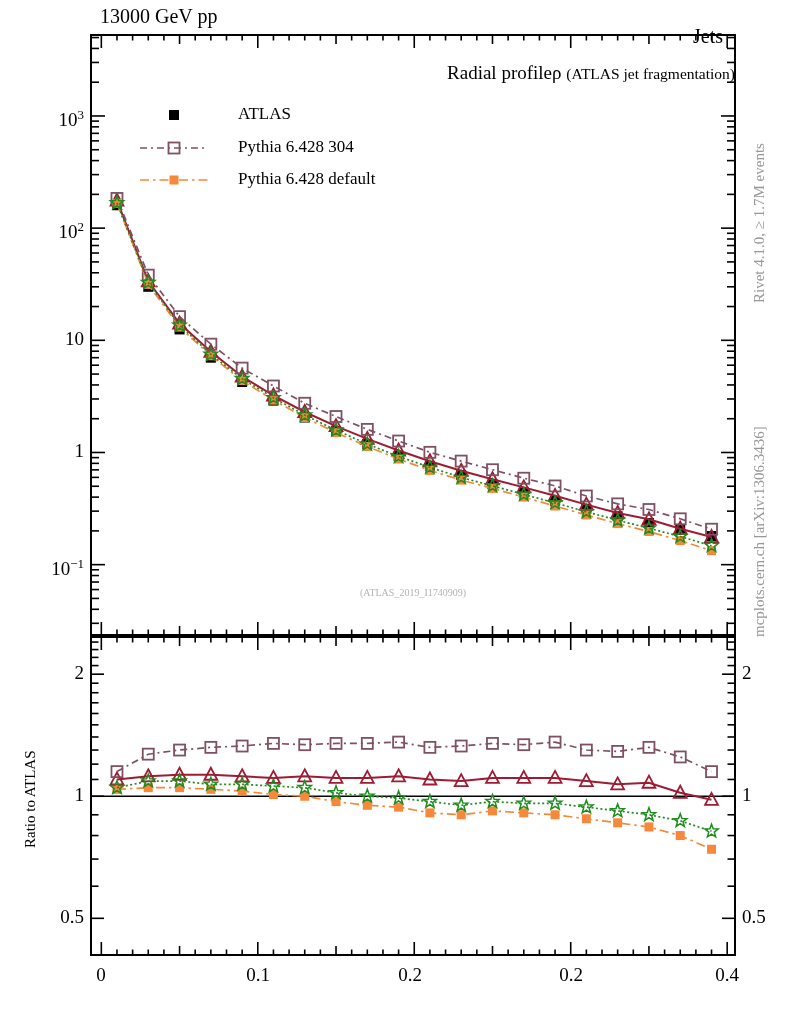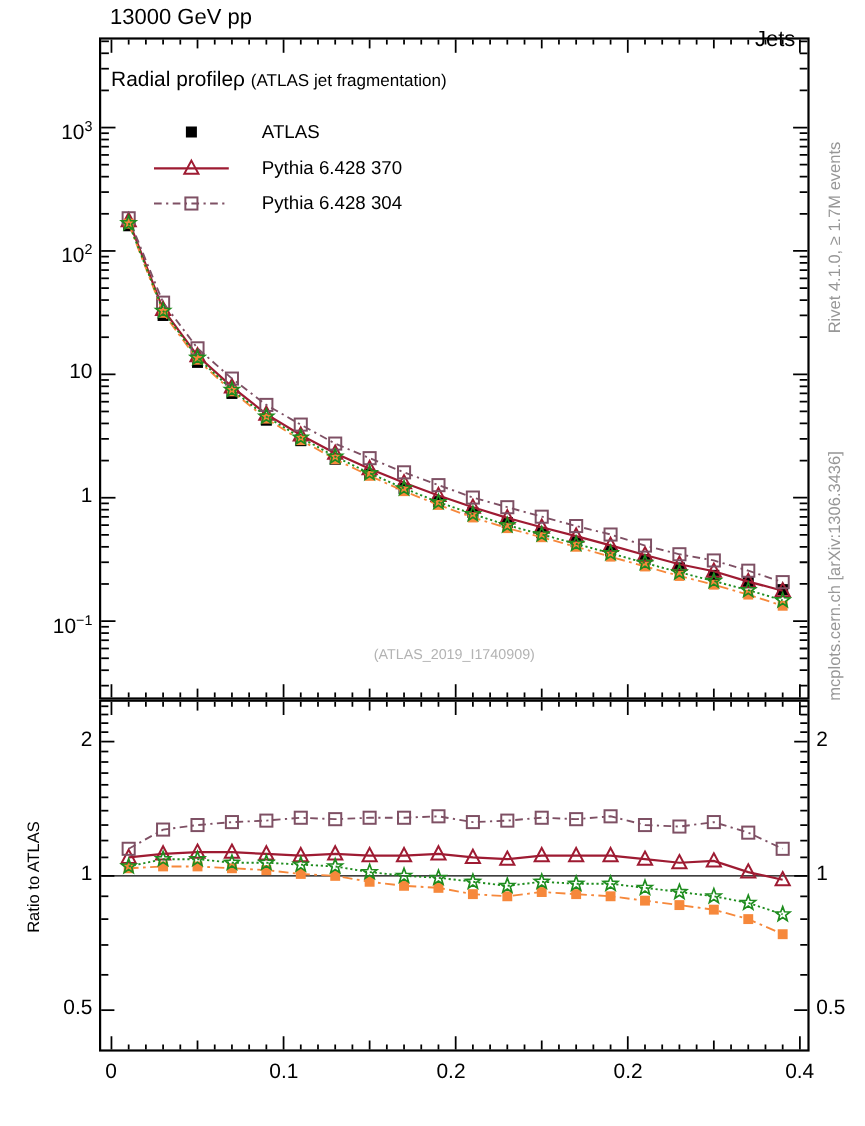--- a/index.html
+++ b/index.html
@@ -1,35 +1,35 @@
 <!DOCTYPE html>
 <html><head>
 <meta charset="utf-8">
 <style>
   html,body{margin:0;padding:0;background:#fff;}
   .canvas{position:relative;width:774px;height:1024px;background:#fff;overflow:hidden;
-          font-family:Liberation Sans, sans-serif;color:#000;}
+          font-family:Liberation Serif, serif;color:#000;}
   svg.plot{position:absolute;left:0;top:0;}
   .hdr-left{position:absolute;left:100px;top:5px;font-size:20px;}
   .hdr-right{position:absolute;right:51px;top:5px;font-size:20px;margin-top:20px;}
-  .plot-title{position:absolute;left:91px;width:644px;top:62px;text-align:left;font-size:19px;white-space:nowrap;padding-left:10px;}
+  .plot-title{position:absolute;left:91px;width:644px;top:62px;text-align:right;font-size:19px;white-space:nowrap;}
   .plot-title .sub{font-size:15.5px;}
-  .watermark{position:absolute;left:91px;width:644px;top:587px;text-align:center;font-size:13px;color:#b3b3b3;}
+  .watermark{position:absolute;left:91px;width:644px;top:587px;text-align:center;font-size:10px;color:#b3b3b3;}
   .side-note{position:absolute;font-size:15px;color:#979797;transform:rotate(-90deg);
              transform-origin:left top;white-space:nowrap;}
   .note-top{left:751px;top:303px;}
   .note-bottom{left:751px;top:637px;}
   .ratio-ylabel{position:absolute;left:22px;top:848px;transform:rotate(-90deg);transform-origin:left top;
                 font-size:15px;white-space:nowrap;}
   .ytick{position:absolute;width:62px;text-align:right;font-size:19px;line-height:20px;}
   .ytick sup{font-size:13px;}
   .ytick-r{position:absolute;width:62px;text-align:left;font-size:19px;line-height:20px;}
   .xtick{position:absolute;width:64px;text-align:center;font-size:19px;}
   #legend{position:absolute;left:136px;top:104px;}
-  .leg-row{display:flex;align-items:center;height:32.5px;}
+  .leg-row{display:flex;height:32.5px;}
   .leg-marker{width:76px;height:22px;flex:0 0 76px;}
   .leg-label{font-size:17px;padding-left:26px;white-space:nowrap;}
 </style>
 </head>
 <body>
 
 <div class="canvas">
   <svg class="plot" id="plot" width="786" height="1024">
       <rect x="91" y="35" width="644" height="600" fill="none" stroke="#000" stroke-width="2"></rect>
       <rect x="91" y="637" width="644" height="318" fill="none" stroke="#000" stroke-width="2"></rect>
@@ -561,31 +561,31 @@
 
   <div id="legend">
       <div class="leg-row">
         <svg width="76" height="22" class="leg-marker">
           <rect x="33" y="6" width="10" height="10" fill="#000000"></rect>
         </svg>
         <span class="leg-label">ATLAS</span>
       </div>
       <div class="leg-row">
         <svg width="76" height="22" class="leg-marker">
-          <line x1="4" y1="11" x2="72" y2="11" stroke="#9e1b32" stroke-width="2"></line>
-          <path d="M 38 4 L 44.44 16.04 L 31.56 16.04 Z" fill="none" stroke="#9e1b32" stroke-width="1.8"></path>
-        </svg>
-        <span class="leg-label">Pythia 6.428 370</span>
-      </div>
-      <div class="leg-row">
-        <svg width="76" height="22" class="leg-marker">
           <line x1="4" y1="11" x2="72" y2="11" stroke="#7e5064" stroke-width="1.7" stroke-dasharray="7 4 2 4"></line>
           <rect x="32.5" y="5.5" width="11" height="11" fill="none" stroke="#7e5064" stroke-width="1.8"></rect>
         </svg>
         <span class="leg-label">Pythia 6.428 304</span>
+      </div>
+      <div class="leg-row">
+        <svg width="76" height="22" class="leg-marker">
+          <line x1="4" y1="11" x2="72" y2="11" stroke="#f6883b" stroke-width="1.7" stroke-dasharray="9 4 2.5 4"></line>
+          <rect x="33.5" y="6.5" width="9" height="9" fill="#f6883b"></rect>
+        </svg>
+        <span class="leg-label">Pythia 6.428 default</span>
       </div>
     </div>
   <div id="labels">
       <div class="ytick" style="left:22px;top:105px;">10<sup>3</sup></div>
       <div class="ytick" style="left:22px;top:217px;">10<sup>2</sup></div>
       <div class="ytick" style="left:22px;top:329px;">10</div>
       <div class="ytick" style="left:22px;top:441px;">1</div>
       <div class="ytick" style="left:22px;top:554px;">10<sup>−1</sup></div>
       <div class="ytick" style="left:22px;top:663px;">2</div>
       <div class="ytick-r" style="left:742px;top:663px;">2</div>

